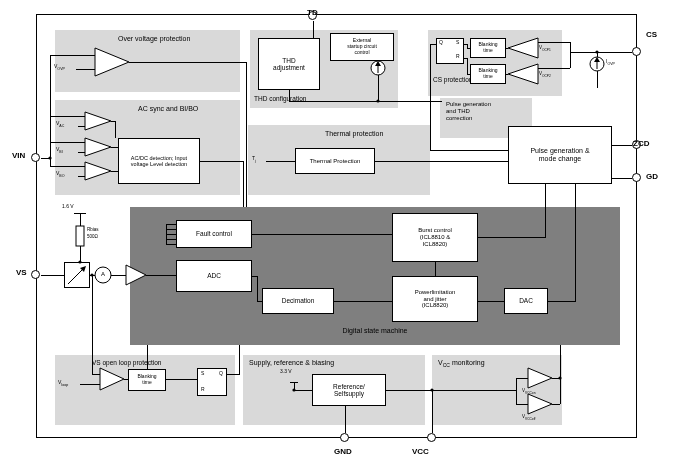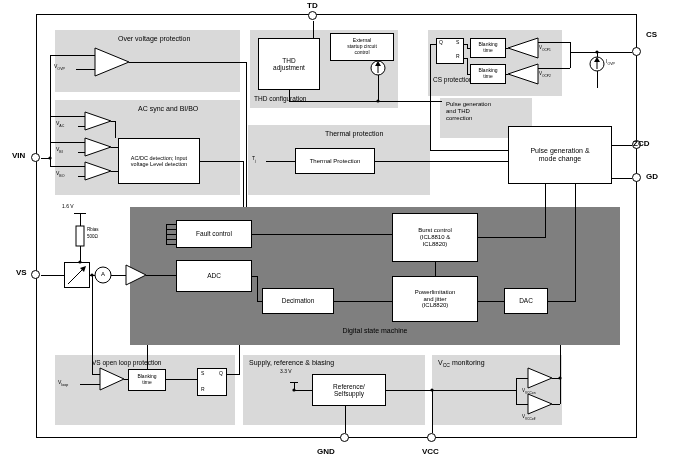--- a/index.html
+++ b/index.html
@@ -255,22 +255,22 @@
 
   <div class="pin" style="left:308px;top:11px"></div>
   <div class="pin" style="left:632px;top:47px"></div>
   <div class="pin" style="left:632px;top:140px"></div>
   <div class="pin" style="left:632px;top:173px"></div>
   <div class="pin" style="left:31px;top:153px"></div>
   <div class="pin" style="left:31px;top:270px"></div>
   <div class="pin" style="left:340px;top:433px"></div>
   <div class="pin" style="left:427px;top:433px"></div>
 
-  <span class="pinlbl" style="left:307px;top:1px">TD</span>
+  <span class="pinlbl" style="left:307px;top:8px">TD</span>
   <span class="pinlbl" style="left:646px;top:30px">CS</span>
   <span class="pinlbl" style="left:633px;top:139px">ZCD</span>
   <span class="pinlbl" style="left:646px;top:172px">GD</span>
   <span class="pinlbl" style="left:12px;top:151px">VIN</span>
   <span class="pinlbl" style="left:16px;top:268px">VS</span>
-  <span class="pinlbl" style="left:317px;top:447px">GND</span>
-  <span class="pinlbl" style="left:422px;top:447px">VCC</span>
+  <span class="pinlbl" style="left:334px;top:447px">GND</span>
+  <span class="pinlbl" style="left:412px;top:447px">VCC</span>
 
 </div>
 
 </body></html>

